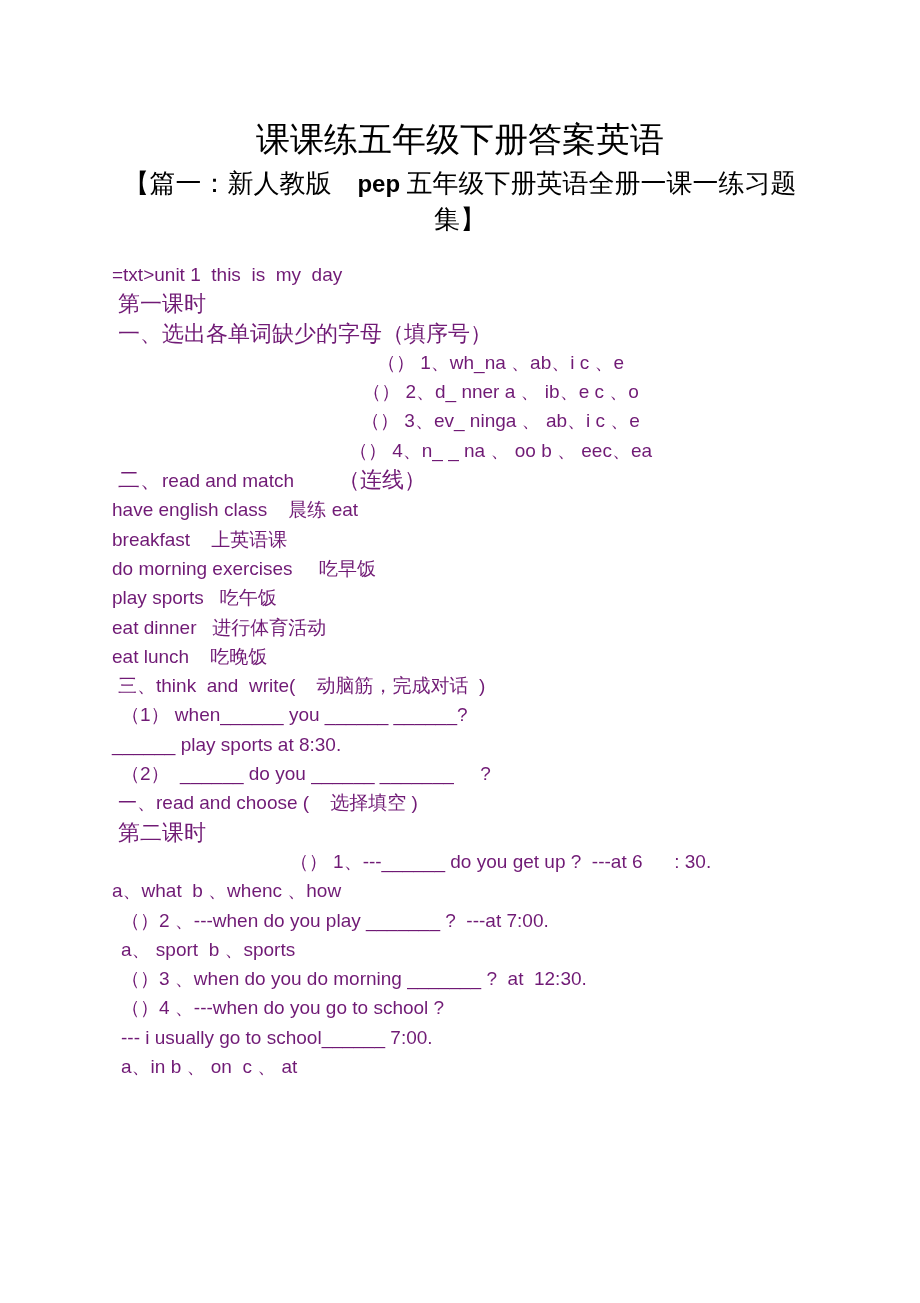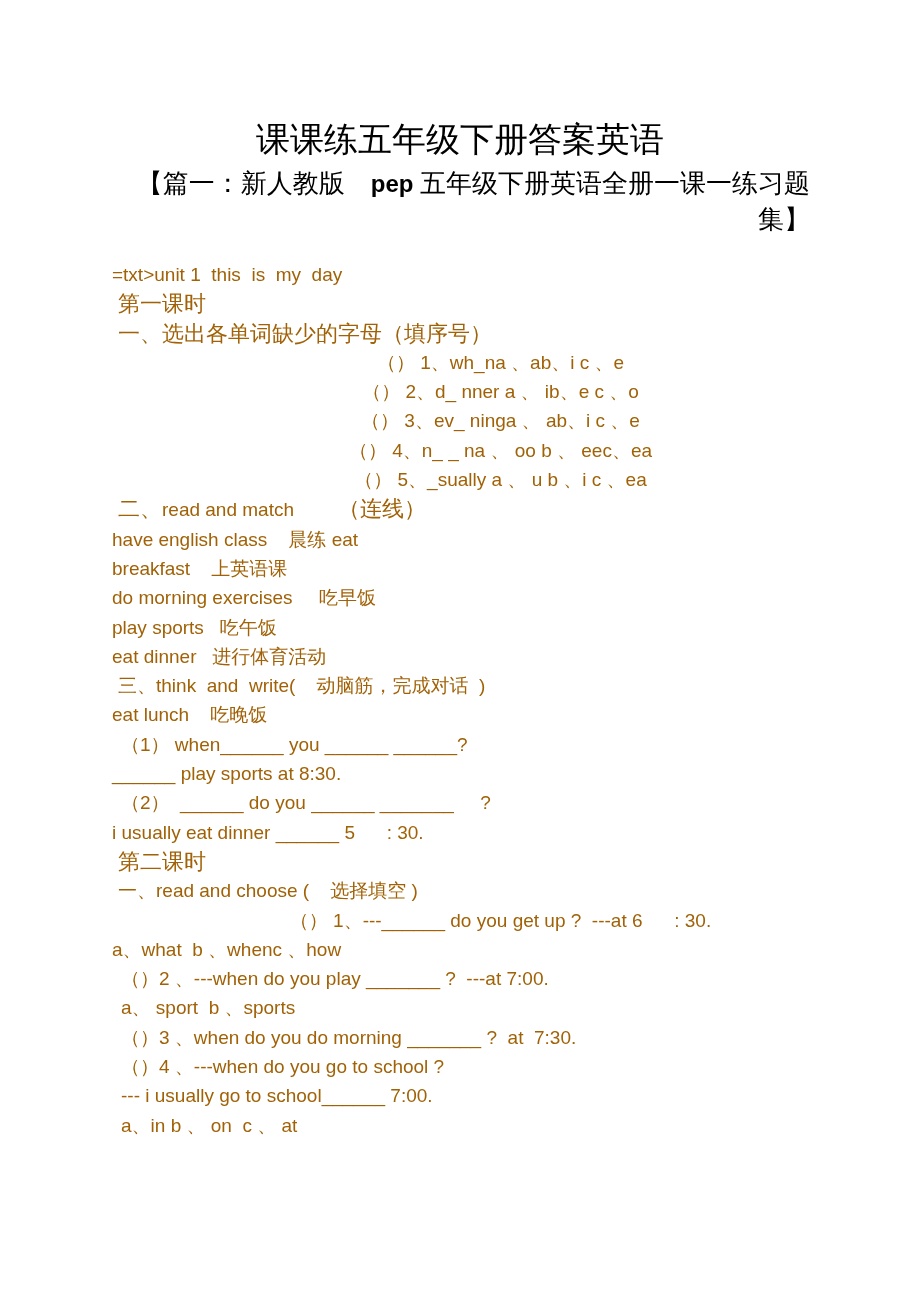--- a/index.html
+++ b/index.html
@@ -43,21 +43,21 @@
     letter-spacing: 0px;
     white-space: nowrap;
     margin: 0;
     font-weight: normal;
   }
 
   .doc-subtitle {
     font-family: "Liberation Serif", "DejaVu Serif", serif;
     font-size: 26px;
     line-height: 36px;
-    text-align: right;
+    text-align: center;
     margin: 4px 0 0 0;
     font-weight: normal;
   }
   .doc-subtitle .latin {
     font-family: "Liberation Sans", "DejaVu Sans", sans-serif;
     font-weight: bold;
     font-size: 24px;
   }
 
   
@@ -67,21 +67,21 @@
     top: 260px;
     width: 760px;
   }
 
   .line {
     font-family: "Liberation Sans", "DejaVu Sans", sans-serif;
     font-size: 19px;
     line-height: 29.3px;
     white-space: pre;
     margin: 0;
-    color: #a16207;
+    color: #701a75;
   }
 
   
   .cn {
     font-family: "Liberation Serif", "DejaVu Serif", serif;
     font-size: 22px;
   }
 
   .ind1 { padding-left: 6px; }
   .ind2 { padding-left: 17px; text-align: center; }
@@ -102,48 +102,46 @@
     <div class="line">=txt&gt;unit 1  this  is  my  day</div>
 
     <div class="line ind1 cn">第一课时</div>
 
     <div class="line ind1 cn">一、选出各单词缺少的字母（填序号）</div>
 
     <div class="line ind2">（） 1、wh_na 、ab、i c 、e</div>
     <div class="line ind2">（） 2、d_ nner a 、 ib、e c 、o</div>
     <div class="line ind2">（） 3、ev_ ninga 、 ab、i c 、e</div>
     <div class="line ind2">（） 4、n_ _ na 、 oo b 、 eec、ea</div>
-    <div class="line ind2">（） 5、_sually a 、 u b 、i c 、ea</div>
 
     <div class="line ind1"><span class="cn">二、</span><span>read and match</span><span class="cn">　　（连线）</span></div>
 
     <div class="line">have english class    晨练 eat</div>
     <div class="line">breakfast    上英语课</div>
     <div class="line">do morning exercises     吃早饭</div>
     <div class="line">play sports   吃午饭</div>
     <div class="line">eat dinner   进行体育活动</div>
+    <div class="line">eat lunch    吃晚饭</div>
+
     <div class="line ind1">三、think  and  write(    动脑筋，完成对话  )</div>
-
-    <div class="line">eat lunch    吃晚饭</div>
 
     <div class="line ind3">（1） when______ you ______ ______?</div>
     <div class="line">______ play sports at 8:30.</div>
     <div class="line ind3">（2）  ______ do you ______ _______     ?</div>
-    <div class="line">i usually eat dinner ______ 5      : 30.</div>
+
+    <div class="line ind1">一、read and choose (    选择填空 )</div>
 
     <div class="line ind1 cn">第二课时</div>
-
-    <div class="line ind1">一、read and choose (    选择填空 )</div>
 
     <div class="line ind2">（） 1、---______ do you get up ?  ---at 6      : 30.</div>
     <div class="line">a、what  b 、whenc 、how</div>
 
     <div class="line ind3">（）2 、---when do you play _______ ?  ---at 7:00.</div>
     <div class="line ind3">a、 sport  b 、sports</div>
 
-    <div class="line ind3">（）3 、when do you do morning _______ ?  at  7:30.</div>
+    <div class="line ind3">（）3 、when do you do morning _______ ?  at  12:30.</div>
 
     <div class="line ind3">（）4 、---when do you go to school ?</div>
     <div class="line ind3">--- i usually go to school______ 7:00.</div>
     <div class="line ind3">a、in b 、 on  c 、 at</div>
 
   </div>
 </div>
 
 </body></html>

